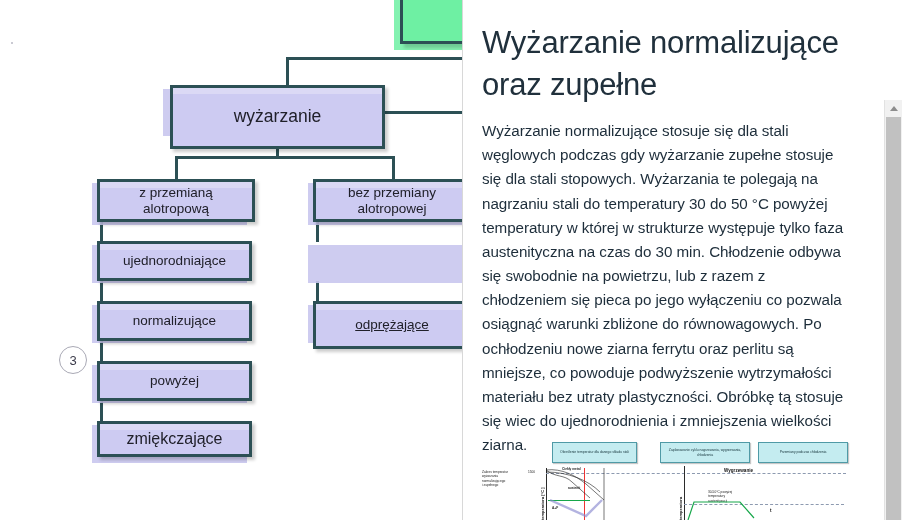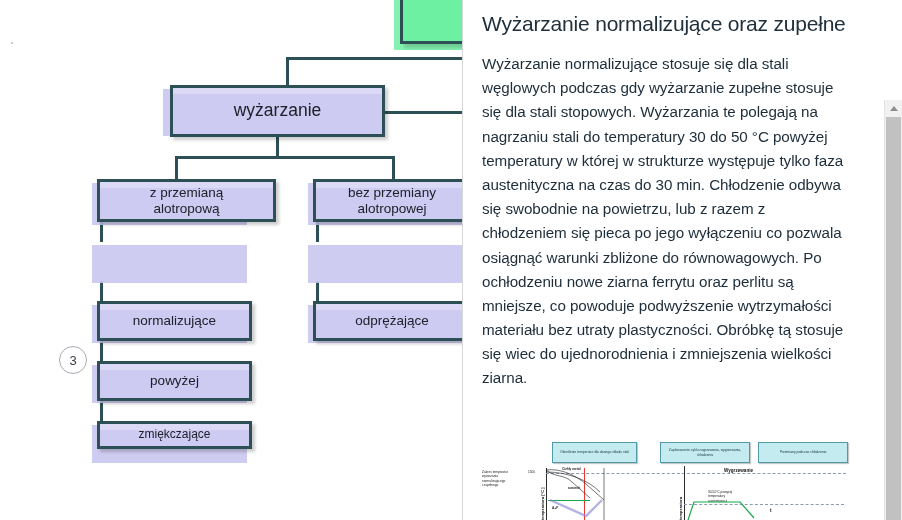--- a/index.html
+++ b/index.html
@@ -163,25 +163,25 @@
 
   .article-inner {
     position: absolute;
     left: 0; top: 0;
     width: 400px;
     padding: 10px 0 0 19px;
     box-sizing: border-box;
   }
 
   .article-title {
-    font-size: 21px;
+    font-size: 31px;
     line-height: 1.34;
     font-weight: 400;
     color: #20303c;
-    margin: 0 0 14px 0;
+    margin: 12px 0 14px 0;
     letter-spacing: -0.2px;
   }
 
   .article-body {
     font-size: 15.2px;
     line-height: 1.59;
     color: #1d2d3a;
     margin: 0;
     width: 372px;
     letter-spacing: -0.05px;
@@ -318,57 +318,60 @@
 
       <div class="conn v" style="left:100px; top:221px; height:21px;"></div>
       <div class="conn v" style="left:100px; top:281px; height:21px;"></div>
       <div class="conn v" style="left:100px; top:341px; height:21px;"></div>
       <div class="conn v" style="left:100px; top:401px; height:21px;"></div>
 
       <div class="conn v" style="left:316px; top:221px; height:21px;"></div>
       <div class="conn v" style="left:316px; top:281px; height:21px;"></div>
 
       <div class="node-shadow" style="left:163px; top:89px; width:215px; height:47px;"></div>
-      <div class="node" style="left:170px; top:85px; width:215px; height:52px; font-size:17.5px;">
+      <div class="node" style="left:170px; top:85px; width:215px; height:64px; font-size:17.5px;">
         <span class="node-txt">wyżarzanie</span>
       </div>
 
       <div class="node-shadow" style="left:92px; top:183px; width:155px; height:42px;"></div>
-      <div class="node" style="left:97px; top:179px; width:179px; height:43px; font-size:13.5px;">
+      <div class="node" style="left:97px; top:179px; width:158px; height:43px; font-size:13.5px;">
         <span class="node-txt">z przemianą
 alotropową</span>
       </div>
 
       <div class="node-shadow" style="left:308px; top:183px; width:158px; height:42px;"></div>
       <div class="node" style="left:313px; top:179px; width:158px; height:43px; font-size:13.5px;">
         <span class="node-txt">bez przemiany
 alotropowej</span>
       </div>
 
       <div class="node-shadow" style="left:92px; top:245px; width:155px; height:38px;"></div>
+      <div class="node" style="left:97px; top:241px; width:155px; height:40px; font-size:13.5px;">
+        <span class="node-txt">ujednorodniające</span>
+      </div>
 
       <div class="node-shadow" style="left:308px; top:245px; width:158px; height:38px;"></div>
 
       <div class="node-shadow" style="left:92px; top:305px; width:155px; height:38px;"></div>
       <div class="node" style="left:97px; top:301px; width:155px; height:40px; font-size:13.5px;">
         <span class="node-txt">normalizujące</span>
       </div>
 
       <div class="node-shadow" style="left:308px; top:305px; width:158px; height:38px;"></div>
-      <div class="node" style="left:313px; top:301px; width:158px; height:40px; font-size:13.5px;">
+      <div class="node" style="left:313px; top:301px; width:158px; height:48px; font-size:13.5px;text-decoration:underline;">
         <span class="node-txt">odprężające</span>
       </div>
 
       <div class="node-shadow" style="left:92px; top:365px; width:155px; height:38px;"></div>
       <div class="node" style="left:97px; top:361px; width:155px; height:40px; font-size:13.5px;">
         <span class="node-txt">powyżej</span>
       </div>
 
       <div class="node-shadow" style="left:92px; top:425px; width:155px; height:38px;"></div>
-      <div class="node" style="left:97px; top:421px; width:155px; height:28px; font-size:12px;text-align:center;">
+      <div class="node" style="left:97px; top:421px; width:155px; height:36px; font-size:16px;text-align:center;">
         <span class="node-txt">zmiękczające</span>
       </div>
 
       <div class="marker-3">
         <span>3</span>
       </div>
 
     </div>
   </div>
 

